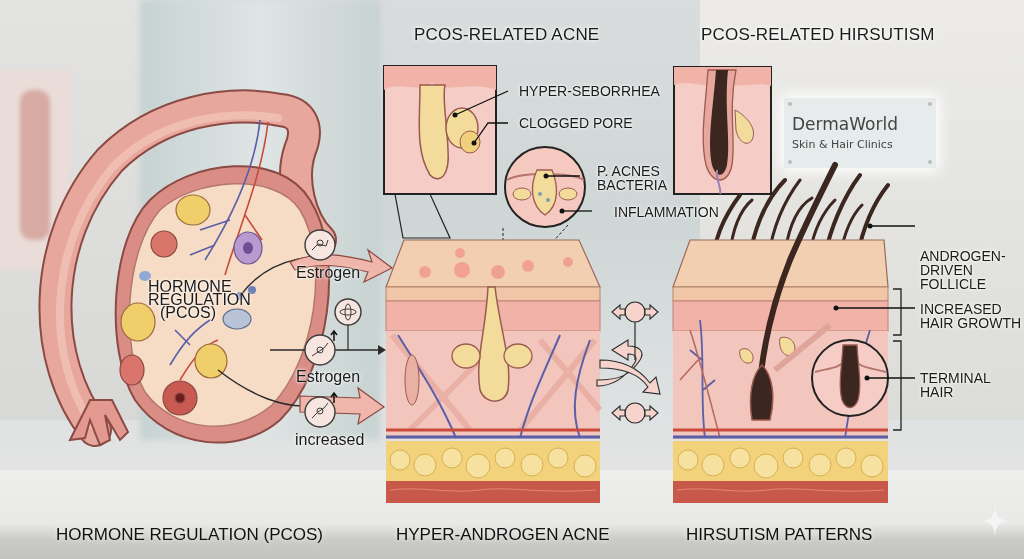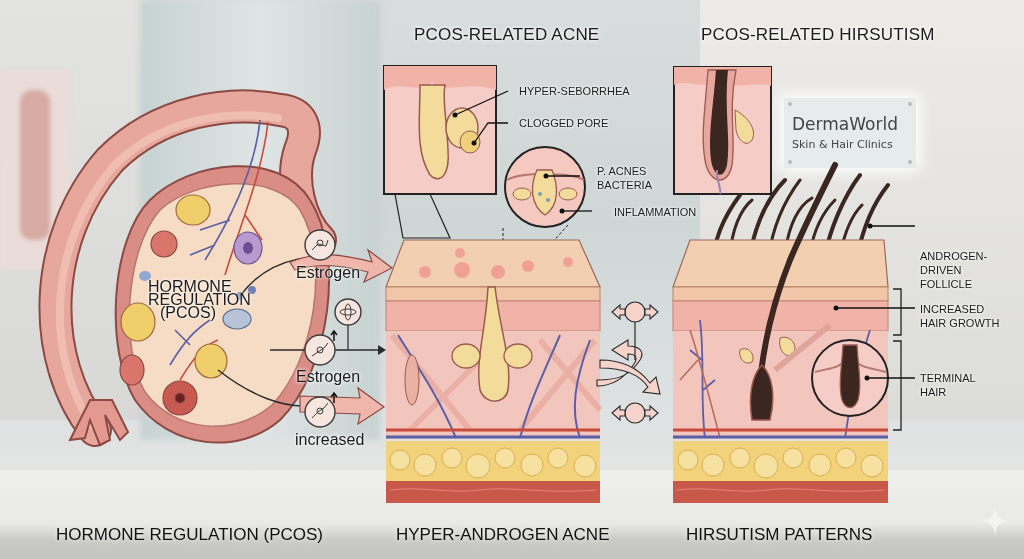--- a/index.html
+++ b/index.html
@@ -11,25 +11,25 @@
   }
   .bg-layer { position: absolute; inset: 0; }
   .bg-wall-left { position:absolute; left:0; top:0; width:150px; height:420px; background: linear-gradient(180deg,#e3e3e1,#d8d8d6); }
   .bg-poster { position:absolute; left:0; top:70px; width:70px; height:200px; background:#eadcd8; filter: blur(2px); }
   .bg-poster::after { content:""; position:absolute; left:20px; top:20px; width:30px; height:150px; background:#c98a82; border-radius:12px; opacity:.6; }
   .bg-glass { position:absolute; left:140px; top:0; width:240px; height:440px; background: linear-gradient(90deg,#c6d2d2,#dfe5e4 50%,#c7d2d1); filter: blur(3px); }
   .bg-right { position:absolute; left:700px; top:0; width:324px; height:420px; background: linear-gradient(180deg,#ecebe8,#dcdcd8); }
   .bg-floor { position:absolute; left:0; top:470px; width:1024px; height:89px; background: linear-gradient(180deg,#eeeeec 0%,#e9e9e7 60%,#cacbc6 78%,#c3c4bf 100%); }
 
   .title { position:absolute; font-size:17px; color:#1a1a1a; letter-spacing:.2px; text-shadow: 0 0 6px #fff, 0 0 3px #fff; white-space:nowrap; font-stretch: condensed; }
-  .label { position:absolute; font-size:11px; line-height:14px; color:#1a1a1a; text-shadow: 0 0 4px #fff, 0 0 2px #fff; white-space:nowrap; }
+  .label { position:absolute; font-size:14px; line-height:14px; color:#1a1a1a; text-shadow: 0 0 4px #fff, 0 0 2px #fff; white-space:nowrap; }
   .label.small { font-size:16px; }
   .footer { position:absolute; top:525px; font-size:17px; color:#111; text-shadow: 0 0 6px #fff; white-space:nowrap; }
 
-  .sign { position:absolute; left:784px; top:98px; width:132px; height:70px; background: rgba(230,236,236,.92); box-shadow: 0 0 14px 4px #fff; }
+  .sign { position:absolute; left:784px; top:98px; width:152px; height:70px; background: rgba(230,236,236,.92); box-shadow: 0 0 14px 4px #fff; }
   .sign-brand { position:absolute; left:8px; top:16px; font-size:17px; color:#444; font-family:"DejaVu Sans", sans-serif; }
   .sign-sub { position:absolute; left:8px; top:40px; font-size:11px; color:#444; font-family:"DejaVu Sans", sans-serif; }
   .sign .dot { position:absolute; width:4px; height:4px; border-radius:50%; background:#bbb; }
 
   .sparkle { position:absolute; left:982px; top:506px; width:26px; height:30px; }
   svg { position:absolute; overflow:visible; }
 </style>
 </head>
 <body>
 

